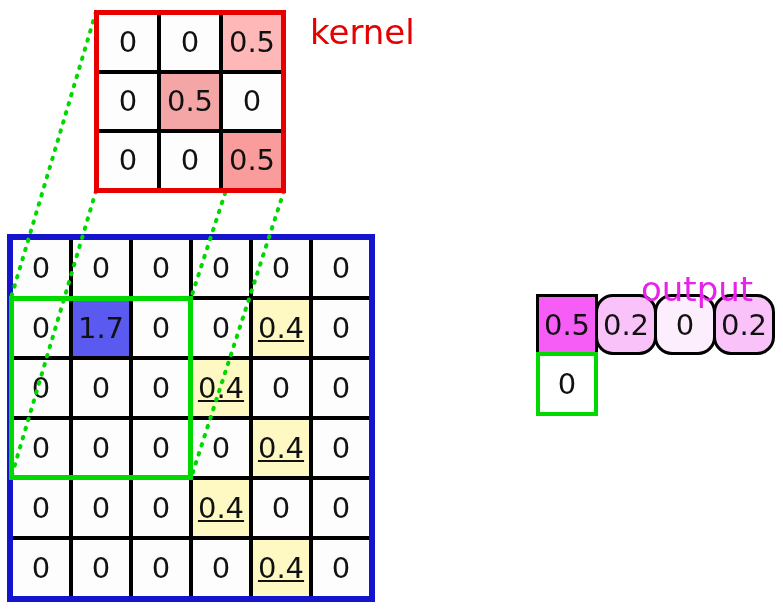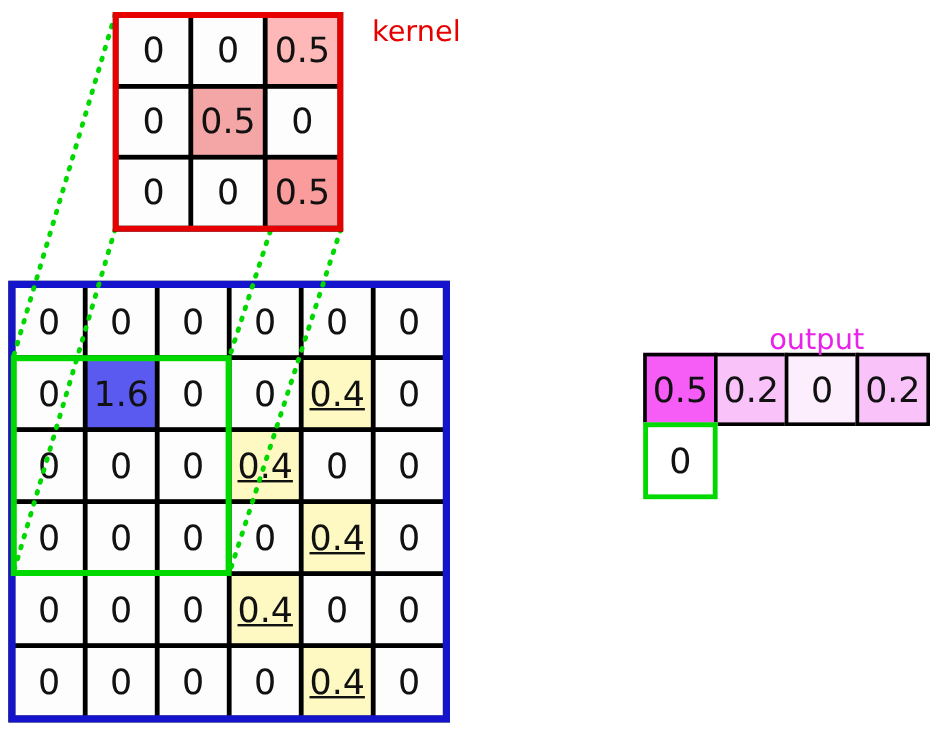--- a/index.html
+++ b/index.html
@@ -26,31 +26,31 @@
   .pink-c { background:#fa9c9c; }
   .blue-strong { background:#5a5af0; }
   .blue-light  { background:#fef9c3;text-decoration:underline; }
 
   .patch {
     position:absolute; left:9px; top:296px; width:184px; height:184px;
     border:5px solid #00d900; z-index:3; background:transparent;
   }
   .lines { position:absolute; left:0; top:0; z-index:2; pointer-events:none; }
 
-  .lbl { position:absolute; font-size:24px; z-index:5; white-space:nowrap; }
+  .lbl { position:absolute; font-size:34px; z-index:5; white-space:nowrap; }
   .lbl-kernel { left:310px; top:12px;  color:#e60000; }
   .lbl-input  { left:398px; top:234px; color:#2233cc; }
   .lbl-output { left:641px; top:234px; color:#e822e8;margin-top:35px; }
 
   .output-row { position:absolute; left:536px; top:294px; display:flex; z-index:1; }
   .ocell {
     width:62px; height:61px; border:3px solid #000; background:#fff;
     display:flex; align-items:center; justify-content:center; font-size:29px; color:#111;
   }
-  .ocell + .ocell { margin-left:-3px; }
+  .ocell + .ocell { margin-left:-3px;border-radius:18px; }
   .o-05 { background:#f65cf6; }
   .o-02 { background:#f9c3f9; }
   .o-00 { background:#fdeefd; }
   .ocurrent {
     position:absolute; left:536px; top:352px; width:62px; height:64px;
     border:4px solid #00d900; background:#ffffff; z-index:2;
     display:flex; align-items:center; justify-content:center; font-size:29px; color:#111;
   }
 </style>
 </head>
@@ -81,21 +81,21 @@
 
   <div class="grid input-grid">
     <div class="cell">0</div>
     <div class="cell">0</div>
     <div class="cell">0</div>
     <div class="cell">0</div>
     <div class="cell">0</div>
     <div class="cell">0</div>
 
     <div class="cell">0</div>
-    <div class="cell blue-strong">1.6</div>
+    <div class="cell blue-strong">1.7</div>
     <div class="cell">0</div>
     <div class="cell">0</div>
     <div class="cell blue-light">0.4</div>
     <div class="cell">0</div>
 
     <div class="cell">0</div>
     <div class="cell">0</div>
     <div class="cell">0</div>
     <div class="cell blue-light">0.4</div>
     <div class="cell">0</div>

